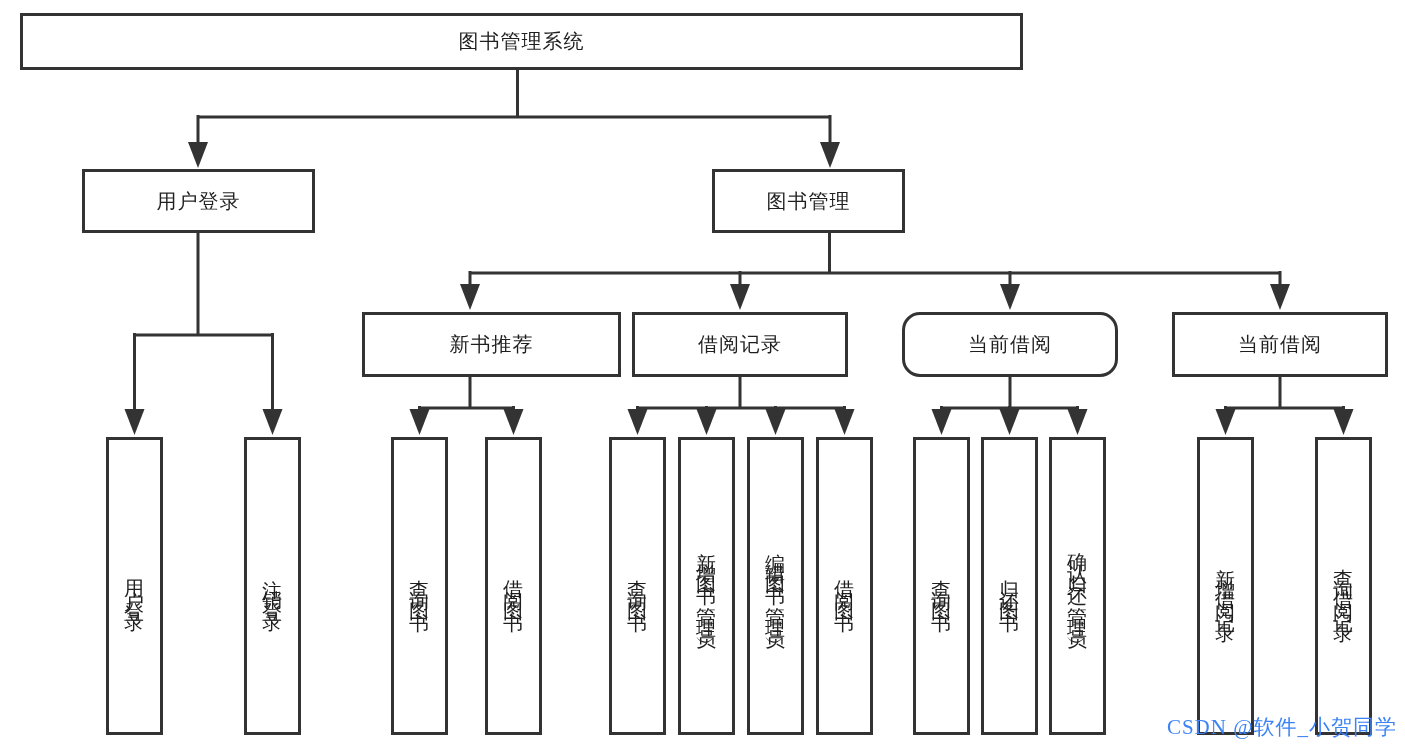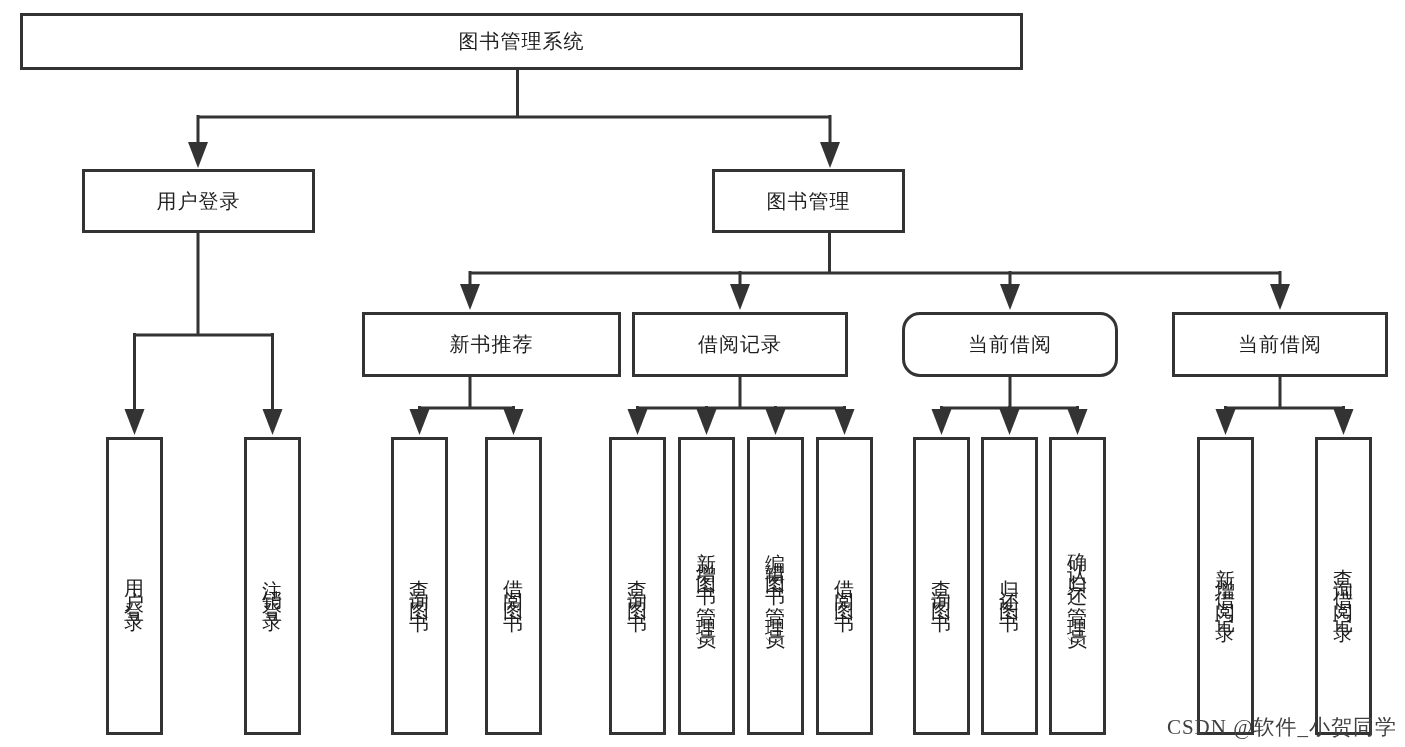--- a/index.html
+++ b/index.html
@@ -34,21 +34,21 @@
     text-orientation:mixed;
     font-size:20px;color:#1f1f1f;
     letter-spacing:11px;
     line-height:1;
     white-space:nowrap;
   }
   .watermark{
     position:absolute;
     right:8px;bottom:6px;
     font-size:21px;
-    color:#404040;
+    color:#3b82f6;
     letter-spacing:1px;
     z-index:3;
   }
 </style>
 </head>
 <body>
 
 <div id="canvas">
 
   <svg id="connectors" width="1405" height="747" viewBox="0 0 1405 747">

